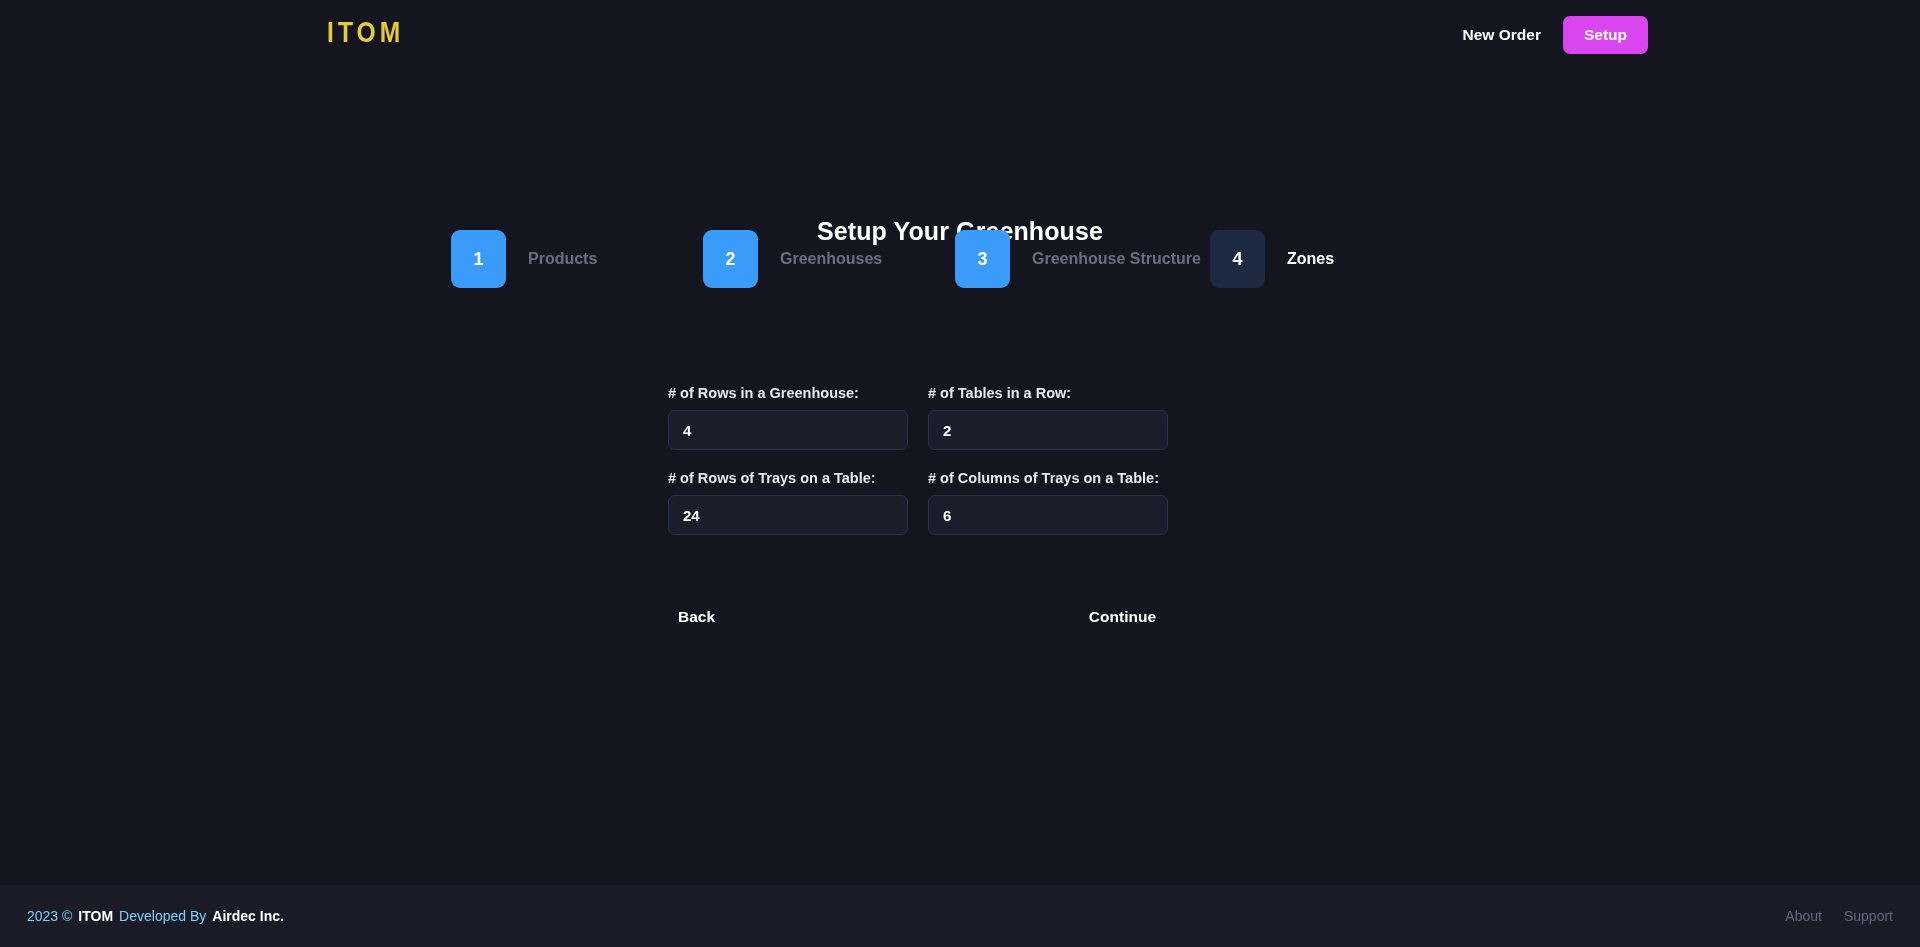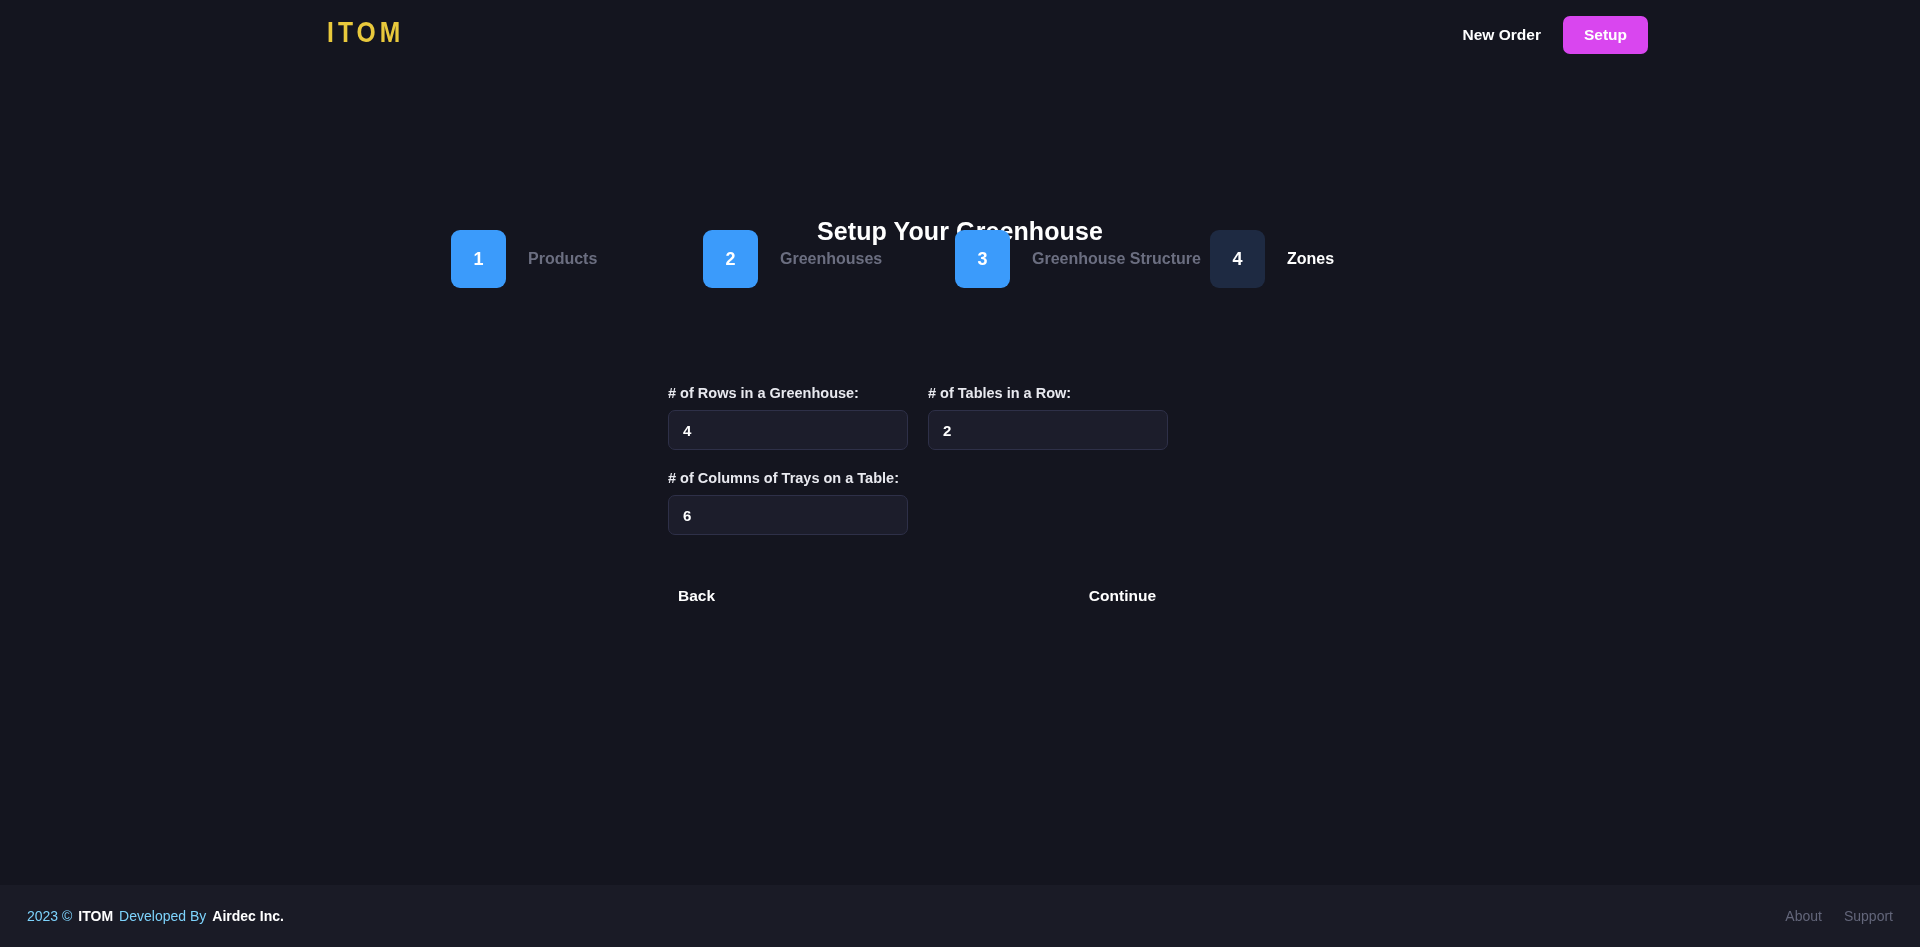--- a/index.html
+++ b/index.html
@@ -173,21 +173,21 @@
     color: #ffffff;
     font-size: 15px;
     font-weight: bold;
     padding: 0 14px;
     font-family: "Liberation Sans", sans-serif;
     outline: none;
   }
   .field-input::placeholder { color: #5d6073; font-weight: normal; }
 
   .form-actions {
-    margin-top: 52px;
+    margin-top: 73px;
     display: flex;
     justify-content: space-between;
     align-items: flex-end;
     width: 100%;
   }
   .btn-text {
     background: none;
     border: none;
     color: #ffffff;
     font-size: 15.5px;
@@ -278,20 +278,24 @@
         <div>
           <label class="field-label"># of Rows in a Greenhouse:</label>
           <input class="field-input" type="text" value="4" style="">
         </div>
 
         <div>
           <label class="field-label"># of Tables in a Row:</label>
           <input class="field-input" type="text" value="2" style="">
         </div>
 
+        <div>
+          <label class="field-label"># of Rows of Trays on a Table:</label>
+          <input class="field-input" type="text" value="24" style="">
+        </div>
 
         <div>
           <label class="field-label"># of Columns of Trays on a Table:</label>
           <input class="field-input" type="text" value="6" style="">
         </div>
 
       </div>
 
       <div class="form-actions">
         <button class="btn-text btn-back">Back</button>

